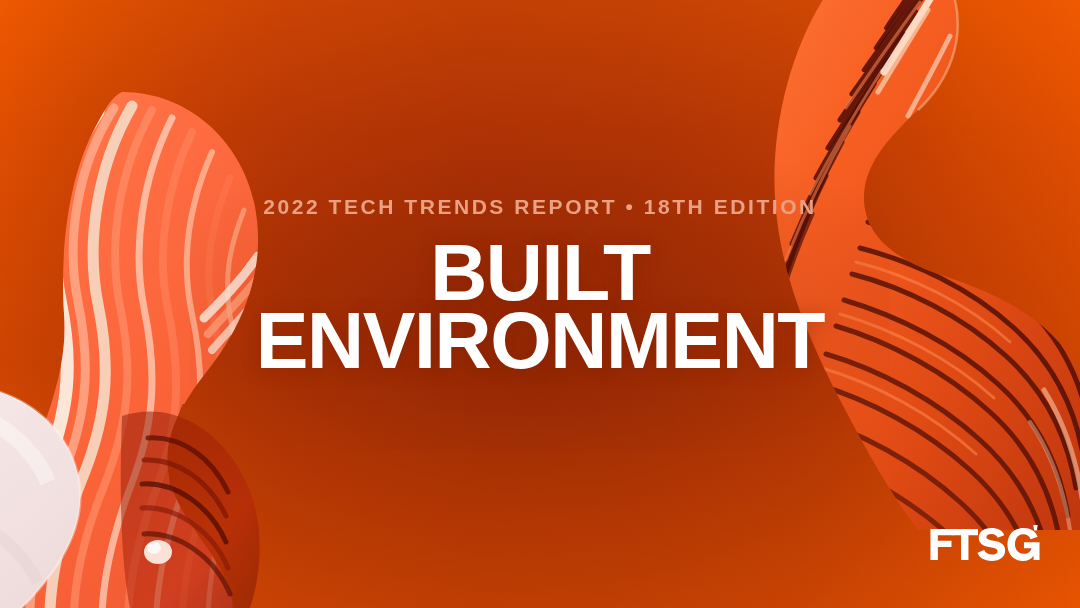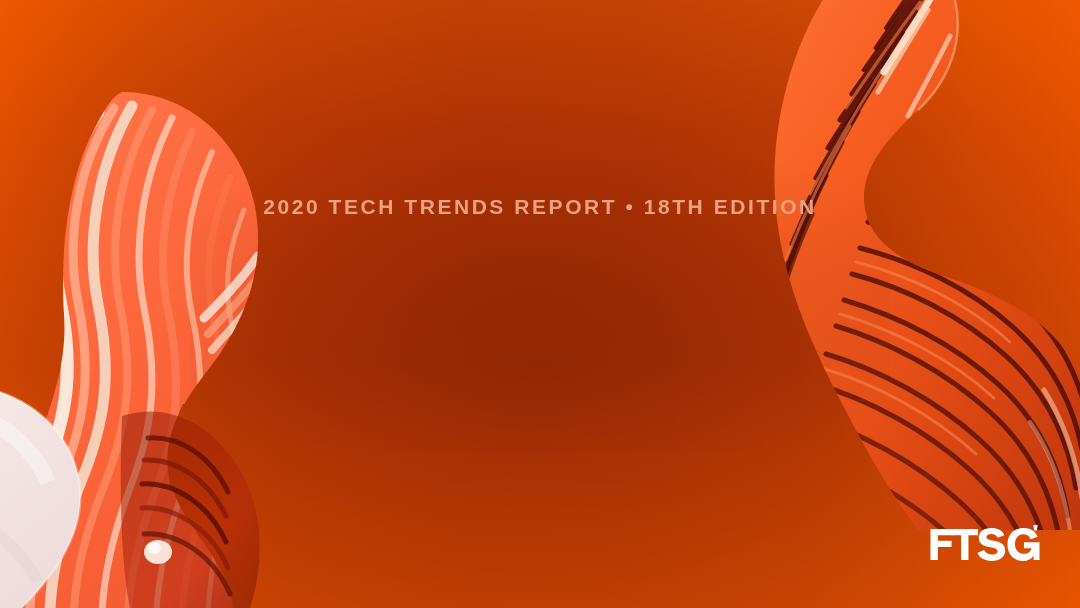--- a/index.html
+++ b/index.html
@@ -300,21 +300,25 @@
         <rect x="-20" y="-50" width="380" height="640" fill="url(#rShade)" opacity="0"></rect>
       </g>
 
       <path d="M186 26 C 198 70, 180 112, 150 140" fill="none" stroke="#ffbf9a" stroke-width="2.5" opacity="0.5"></path>
     </svg>
   </div>
 
   <div class="center-bloom"></div>
 
   <div class="center-stack">
-    <p class="eyebrow">2020 TECH TRENDS REPORT • 18TH EDITION</p>
+    <p class="eyebrow">2022 TECH TRENDS REPORT • 18TH EDITION</p>
+    <h1 class="title">
+      <span class="title-line title-line-1">BUILT</span>
+      <span class="title-line title-line-2">ENVIRONMENT</span>
+    </h1>
   </div>
 
   <div class="logo">
     <svg viewBox="0 0 112 38" width="110" height="37" aria-hidden="true">
       <g fill="#ffffff">
 
         <path d="M0 4 h24 v6.4 H7.6 v5.9 H21.6 v6.3 H7.6 V36 H0 Z"></path>
 
         <path d="M22.4 4 h26.4 v6.6 H39 V36 h-7.6 V10.6 h-9 Z"></path>
 

